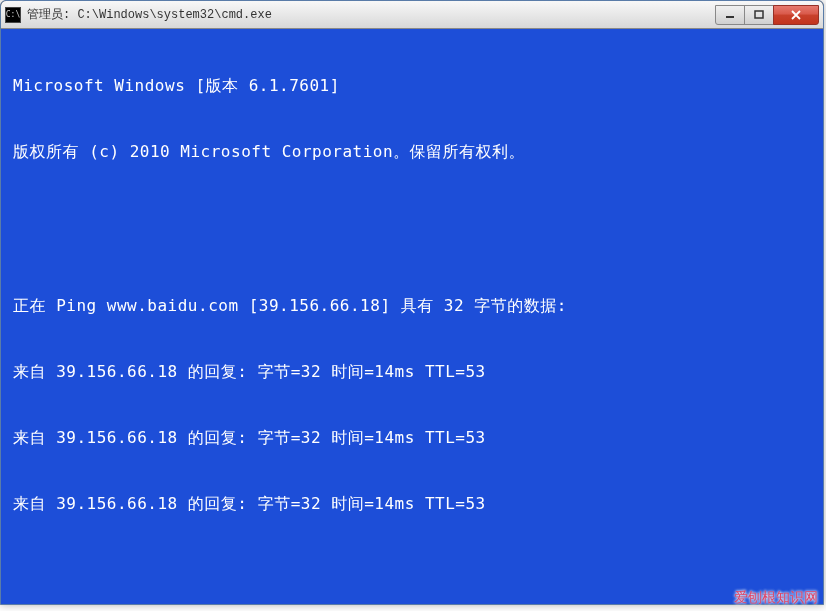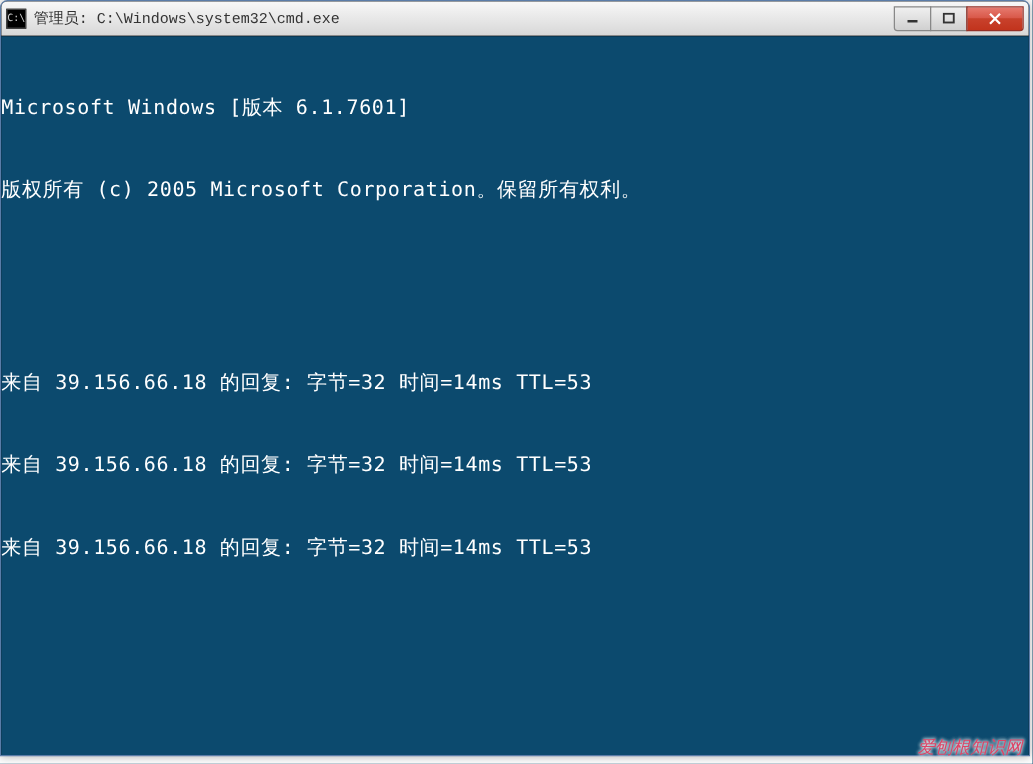--- a/index.html
+++ b/index.html
@@ -71,44 +71,43 @@
     .win-btn.min { border-radius: 0 0 0 3px; }
     .win-btn.close {
       width: 46px;
       background: linear-gradient(to bottom, #e67a6f 0%, #d9594a 45%, #c8412c 50%, #c2341d 100%);
       border-color: #963127;
       color: #fff;
       border-radius: 0 0 3px 0;
     }
     .win-btn svg { display: block; }
     .terminal {
-      background: #0c4a6e;
+      background: #1d4ed8;
       color: #fff;
       font-family: "NSimSun", "SimSun", "Consolas", monospace;
       font-size: 16px;
       line-height: 22px;
-      padding: 2px 0;
+      padding: 2px 12px;
       height: calc(100% - 28px);
       overflow: hidden;
       white-space: pre;
       letter-spacing: 0.5px;
     }
     .terminal-line {
       white-space: pre;
     }
     @keyframes blink { 50% { opacity: 0; } }
     .watermark {
       position: absolute;
       bottom: 4px;
       right: 8px;
       font-size: 14px;
       color: #d46;
       font-family: "Microsoft YaHei", sans-serif;
       text-shadow: 0 0 3px #fff, 0 0 3px #fff;
-      font-style: italic;
     }
   </style>
 </head>
 <body>
 
 <div class="window">
   <div class="titlebar">
     <div class="title-icon">C:\</div>
     <div class="title-text">管理员: C:\Windows\system32\cmd.exe</div>
     <div class="window-controls">
@@ -124,23 +123,24 @@
       </div>
       <div class="win-btn close">
         <svg width="12" height="10" viewBox="0 0 12 10">
             <path d="M2 1 L10 9 M10 1 L2 9" stroke="#fff" stroke-width="1.8"></path>
           </svg>
       </div>
     </div>
   </div>
   <div class="terminal">
     <div class="terminal-line">Microsoft Windows [版本 6.1.7601]</div>
-    <div class="terminal-line">版权所有 (c) 2005 Microsoft Corporation。保留所有权利。</div>
+    <div class="terminal-line">版权所有 (c) 2010 Microsoft Corporation。保留所有权利。</div>
     <div class="terminal-line"></div>
     <div class="terminal-line"></div>
+    <div class="terminal-line">正在 Ping www.baidu.com [39.156.66.18] 具有 32 字节的数据:</div>
     <div class="terminal-line">来自 39.156.66.18 的回复: 字节=32 时间=14ms TTL=53</div>
     <div class="terminal-line">来自 39.156.66.18 的回复: 字节=32 时间=14ms TTL=53</div>
     <div class="terminal-line">来自 39.156.66.18 的回复: 字节=32 时间=14ms TTL=53</div>
     
     <div class="terminal-line"></div>
     
     
     
     
     <div class="terminal-line"></div>

